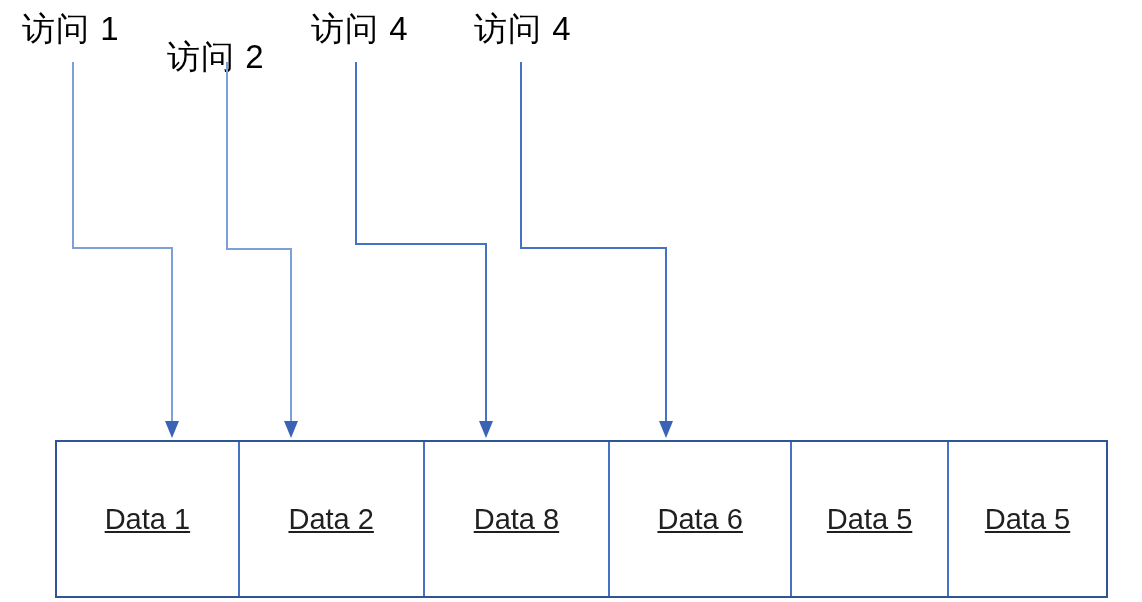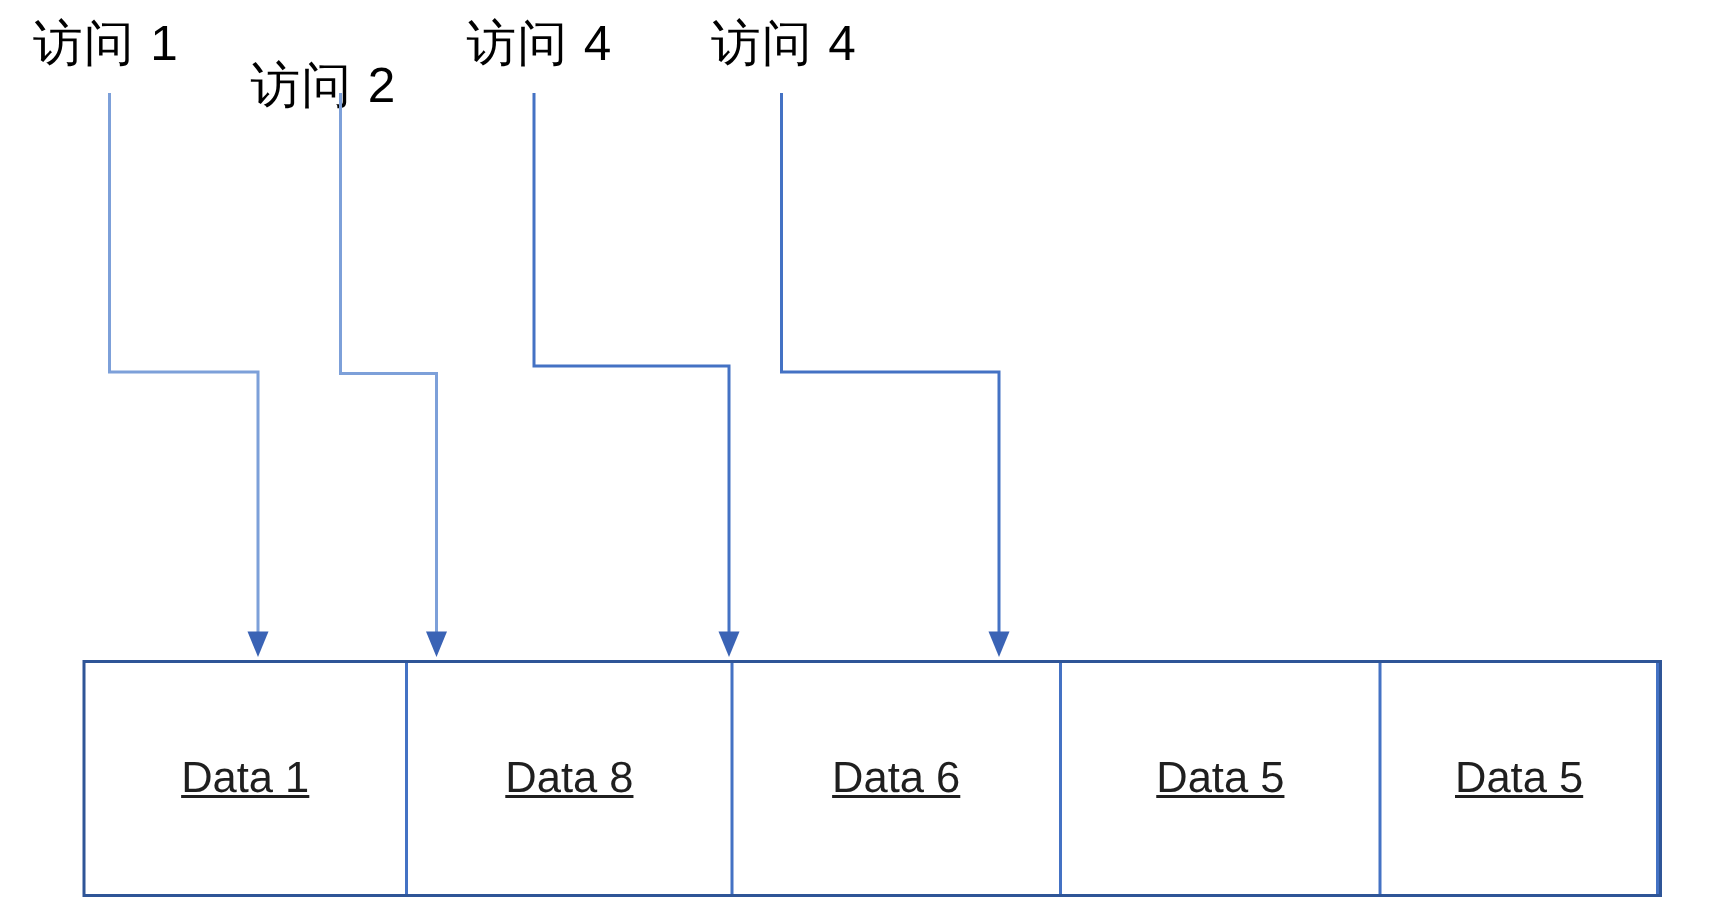--- a/index.html
+++ b/index.html
@@ -98,19 +98,20 @@
 
     <polyline class="connector connector-dark" points="356,62 356,244 486,244 486,424"></polyline>
     <polygon class="arrowhead" points="486,438 479,421 493,421"></polygon>
 
     <polyline class="connector connector-dark" points="521,62 521,248 666,248 666,424"></polyline>
     <polygon class="arrowhead" points="666,438 659,421 673,421"></polygon>
   </svg>
 
   <div class="block-row">
     <div class="cell">Data 1</div>
+    <div class="cell">Data 2</div>
     <div class="cell">Data 8</div>
     <div class="cell">Data 6</div>
     <div class="cell">Data 5</div>
     <div class="cell">Data 5</div>
   </div>
 
 </div>
 
 </body></html>

